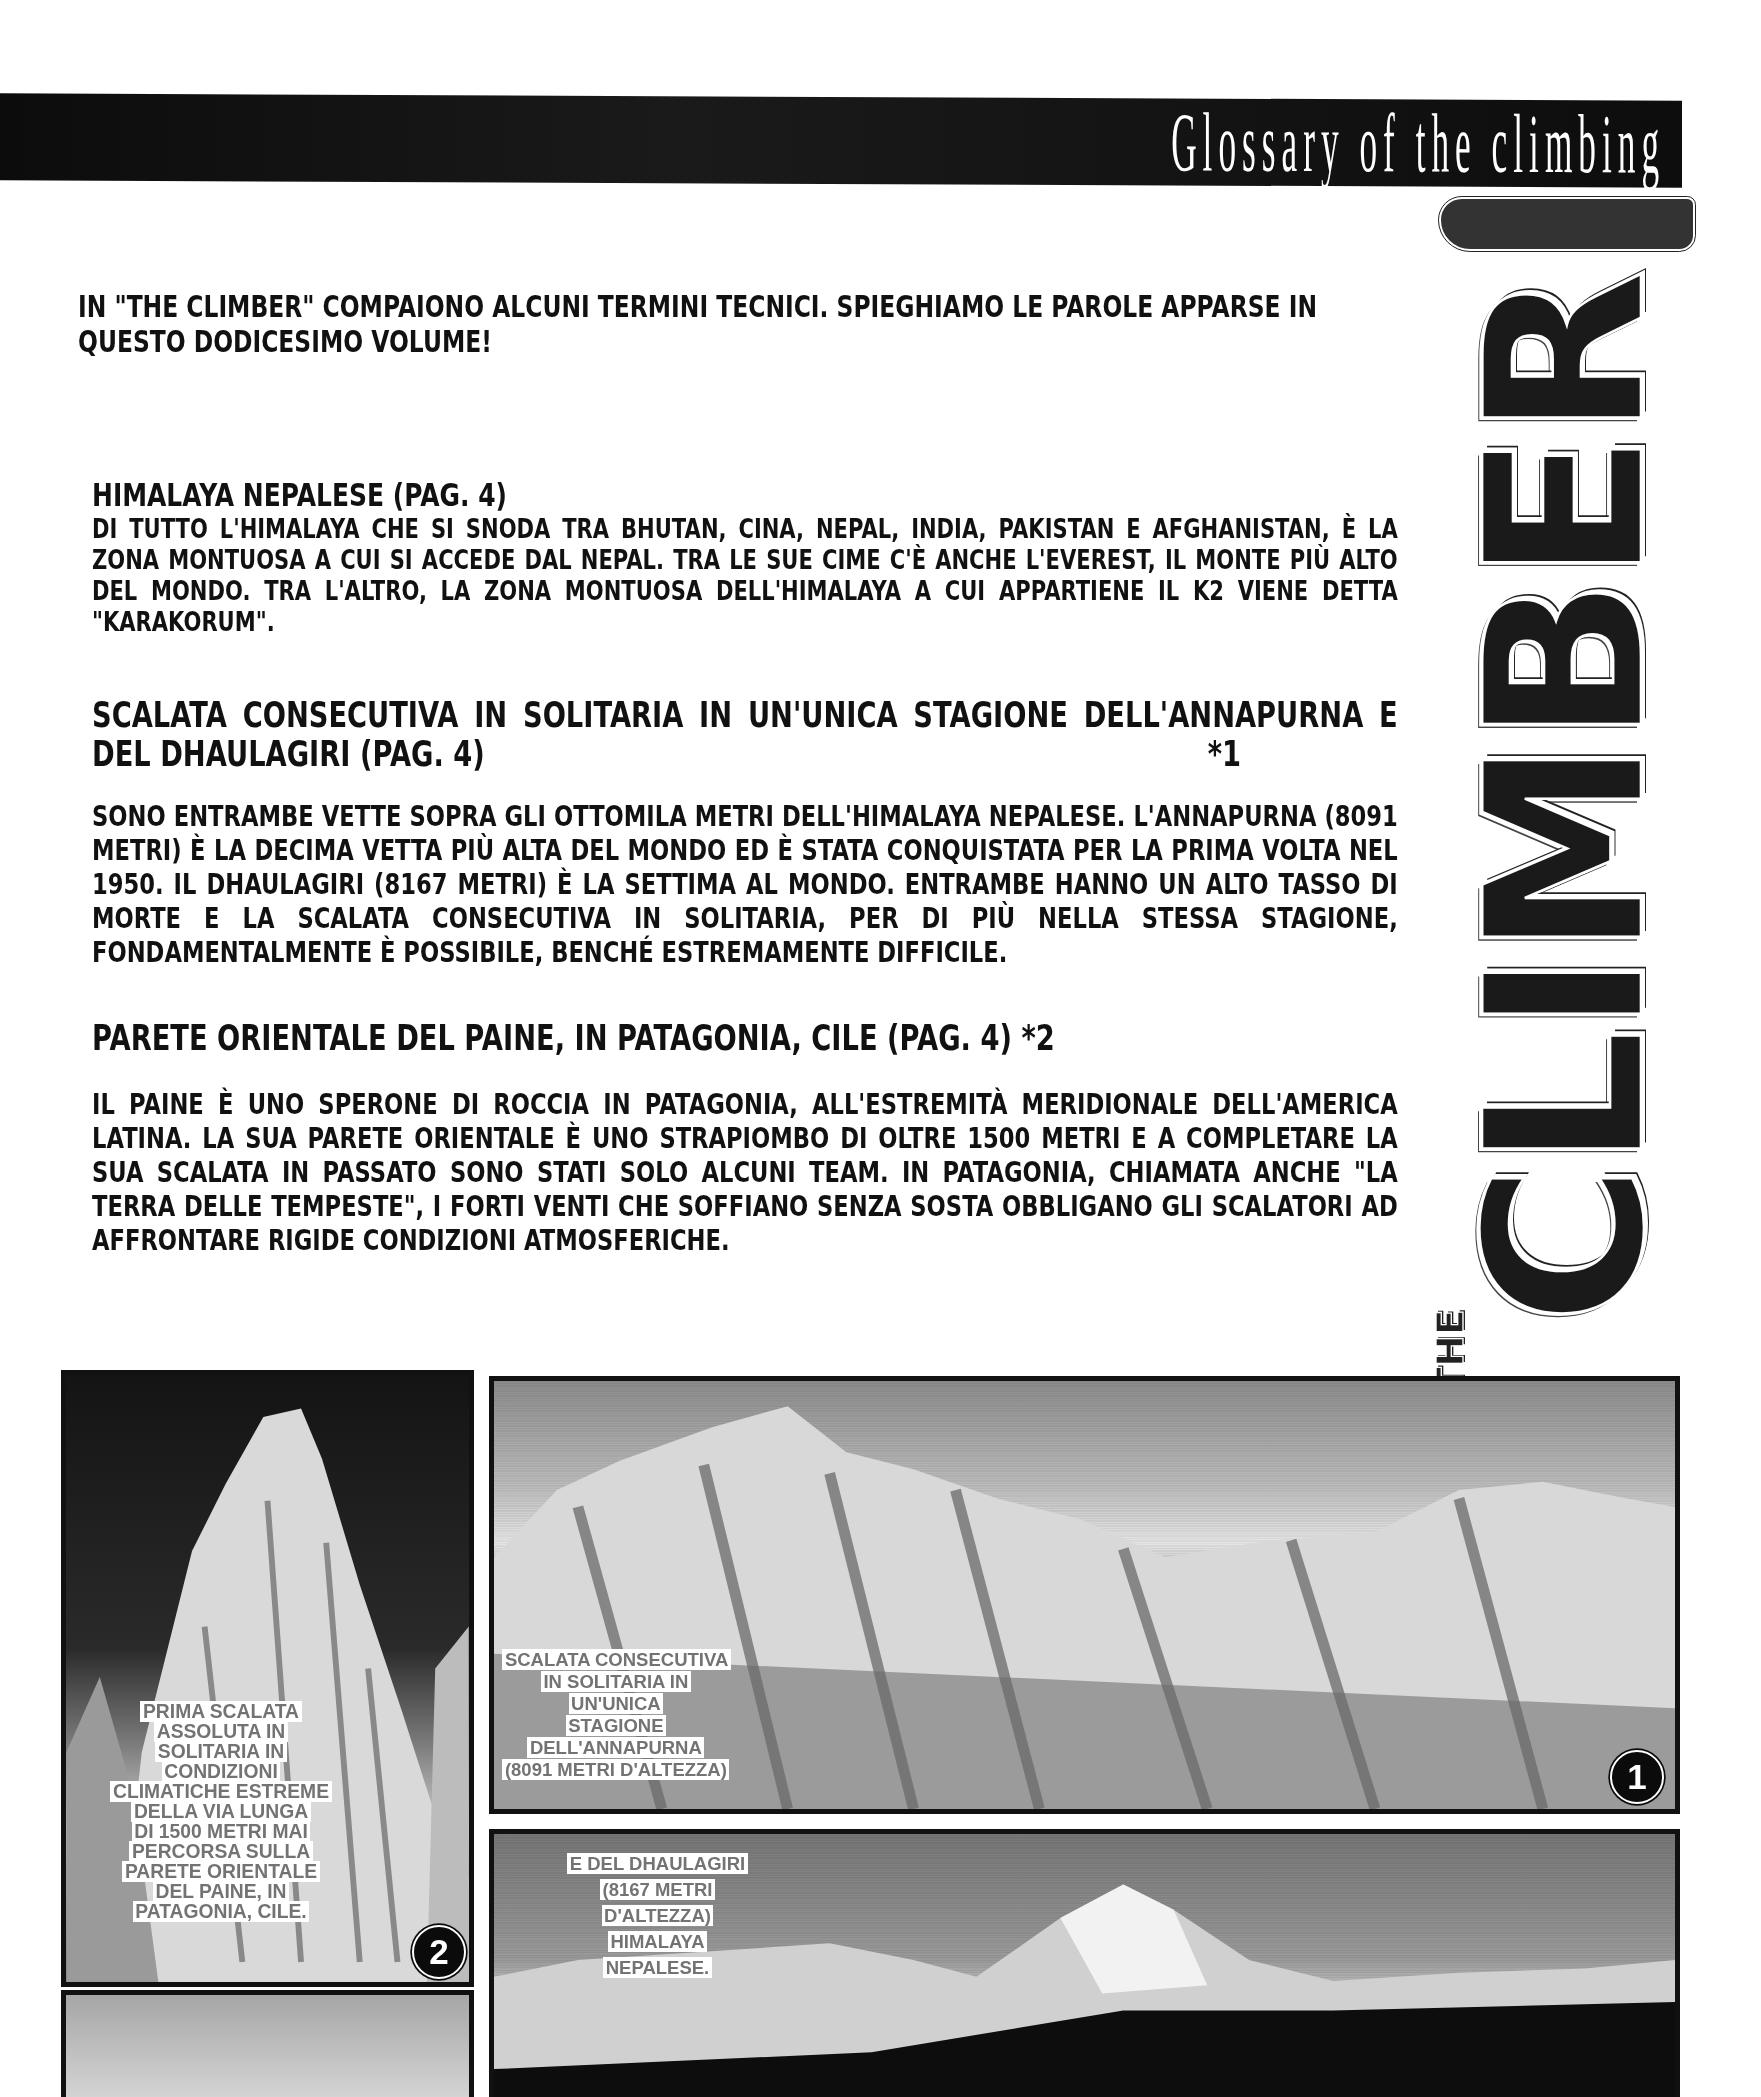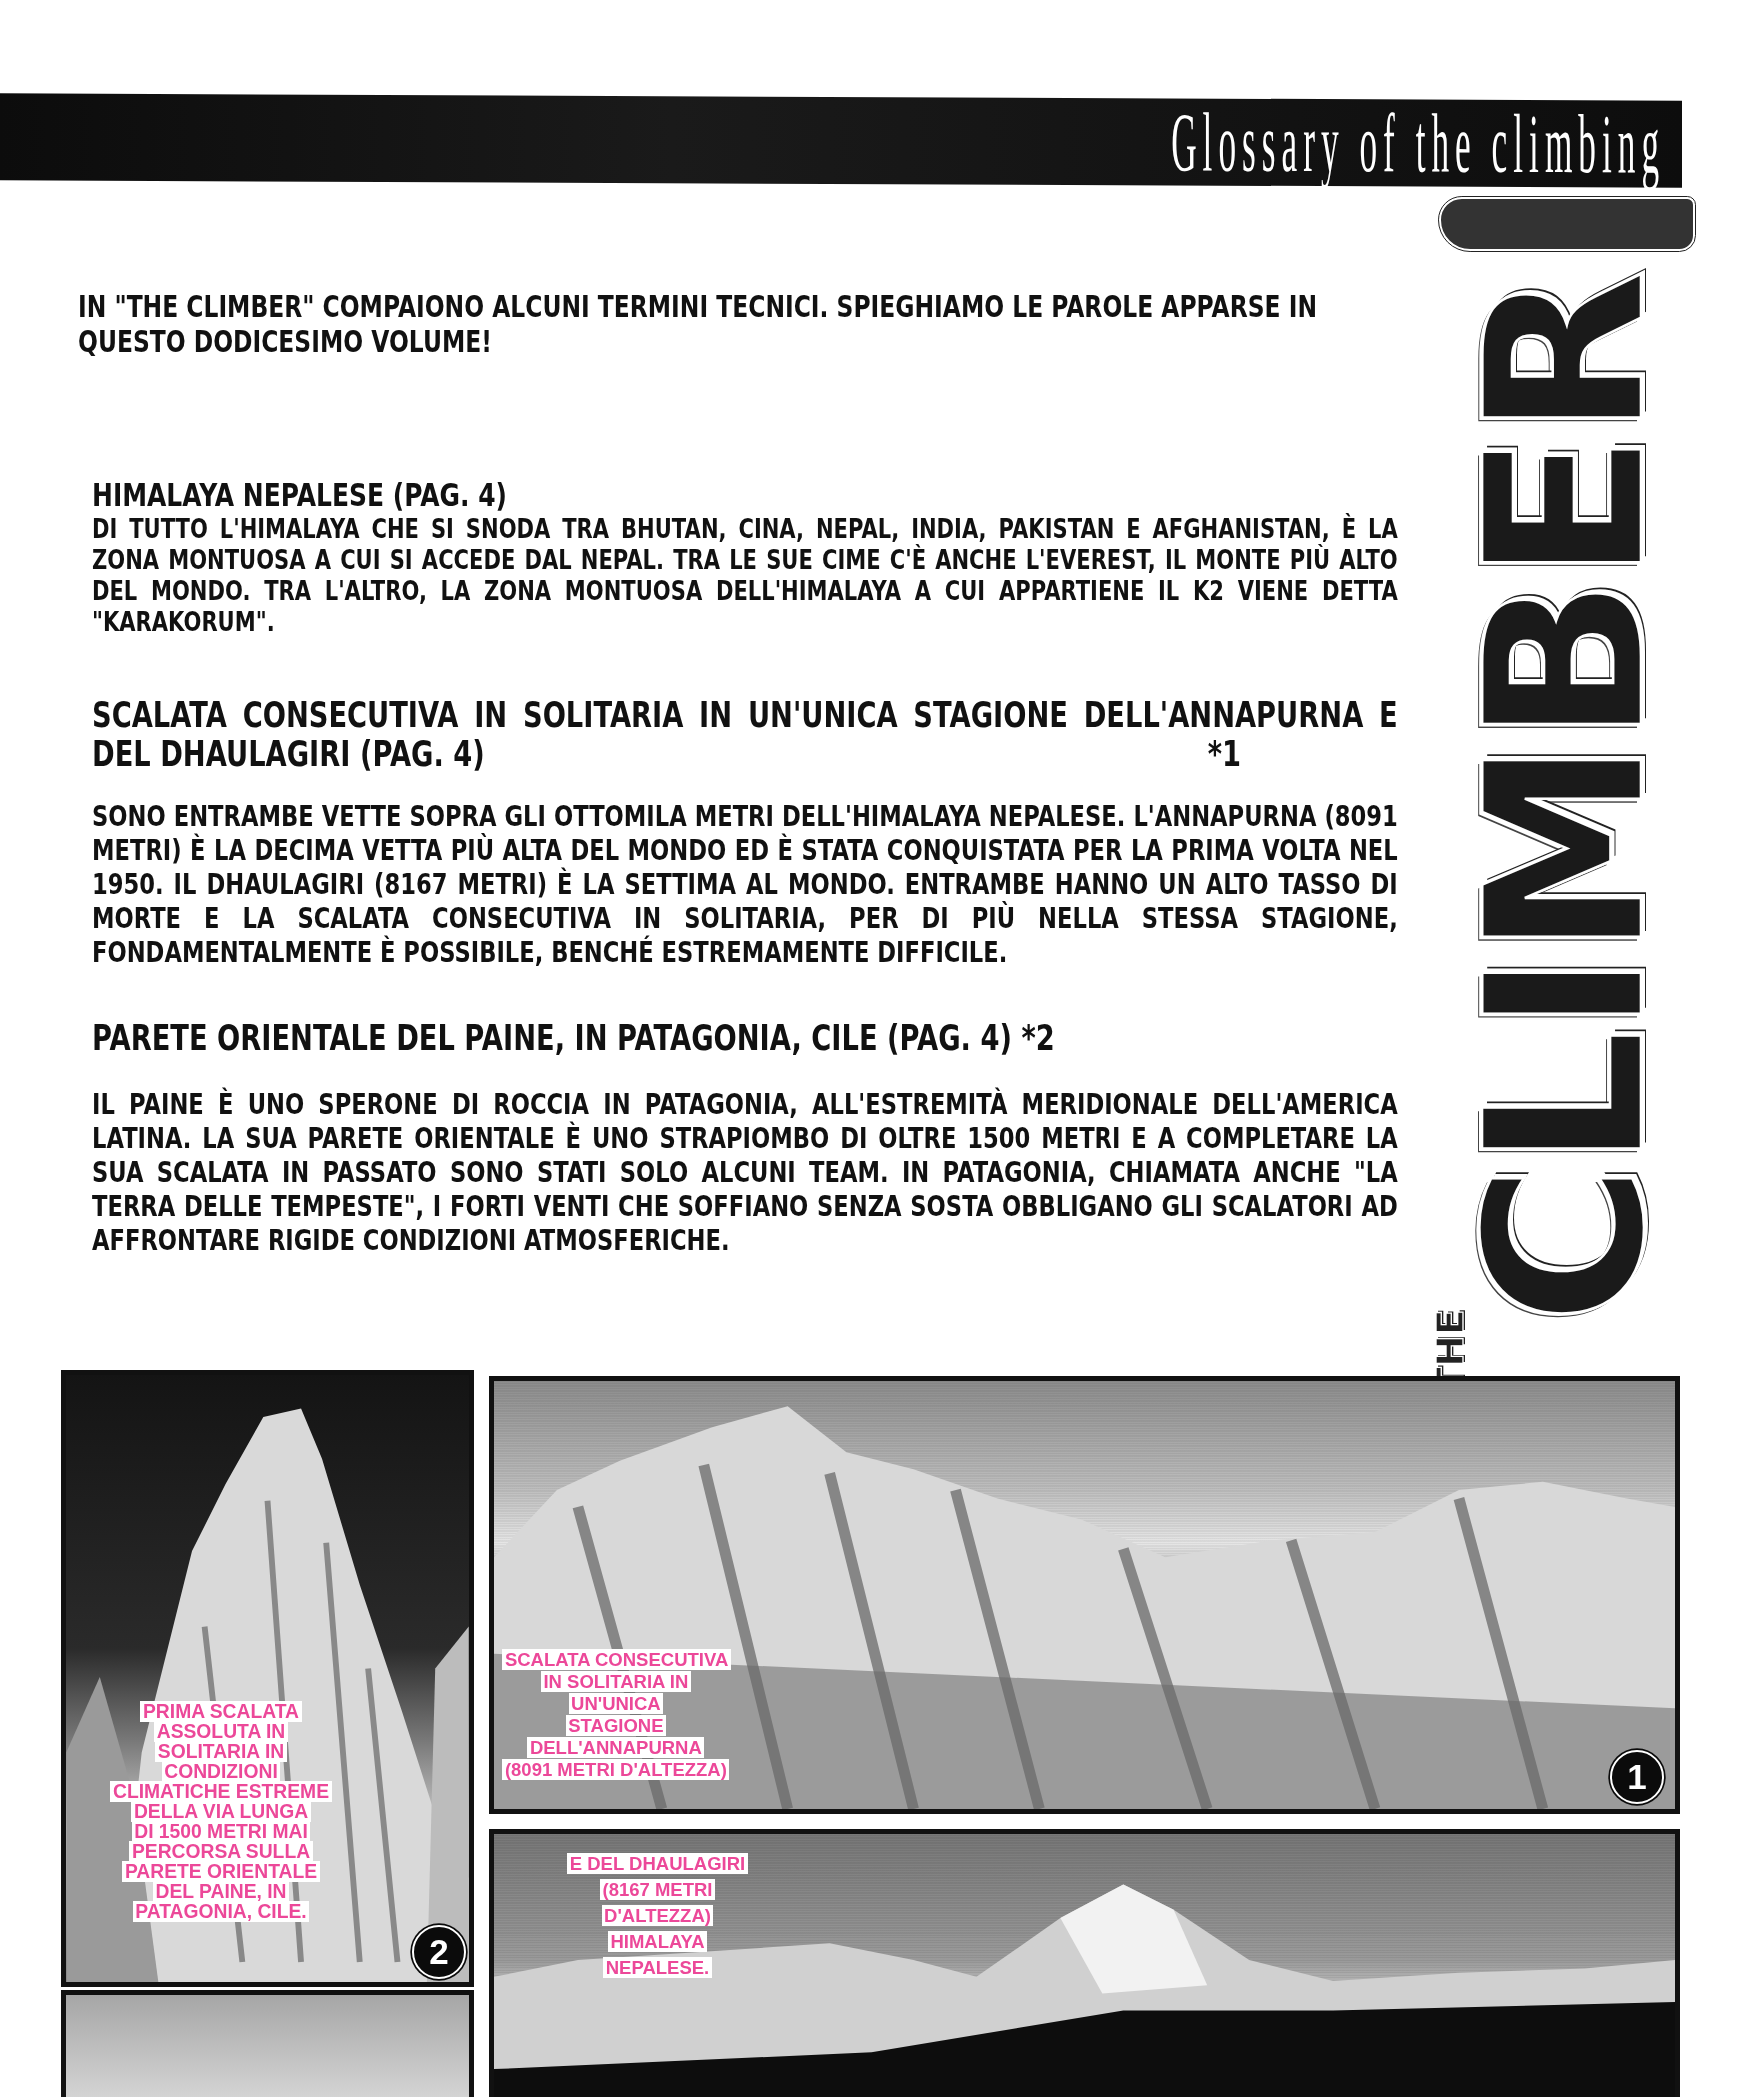--- a/index.html
+++ b/index.html
@@ -60,21 +60,21 @@
   .photo-sky-light { background:
       repeating-linear-gradient(0deg, rgba(0,0,0,0.05) 0 1.3px, transparent 1.3px 2.5px),
       linear-gradient(180deg,#8c8c8c 0%,#bdbdbd 25%,#e6e6e6 38%,#7a7a7a 55%,#3a3a3a 100%); }
   .photo-night { background:
       repeating-linear-gradient(0deg, rgba(0,0,0,0.06) 0 1.3px, transparent 1.3px 2.5px),
       linear-gradient(180deg,#777 0%,#9a9a9a 30%,#d8d8d8 42%,#555 60%,#111 75%,#050505 100%); }
   .photo-valley { background:linear-gradient(180deg,#a6a6a6 0%,#e8e8e8 30%,#bdbdbd 45%,#3a3a3a 65%,#0b0b0b 100%); }
   .mountain { position:absolute; }
   .caption {
     position:absolute; font-family:"Liberation Sans", sans-serif; font-weight:bold; text-align:center;
-    color:#ec4899; white-space:pre-line;
+    color:#737373; white-space:pre-line;
   }
   .caption-boxed span { background:#fff; padding:0 2.5px; box-decoration-break:clone; -webkit-box-decoration-break:clone; }
   .badge {
     position:absolute; width:50px; height:50px; border-radius:50%; background:#0b0b0b;
     border:2.5px solid #fff; box-shadow:0 0 0 1.7px #0b0b0b; color:#fff;
     font-family:"Liberation Sans", sans-serif; font-weight:bold; font-size:35px; line-height:50px; text-align:center;
   }
 </style>
 </head>
 <body>

